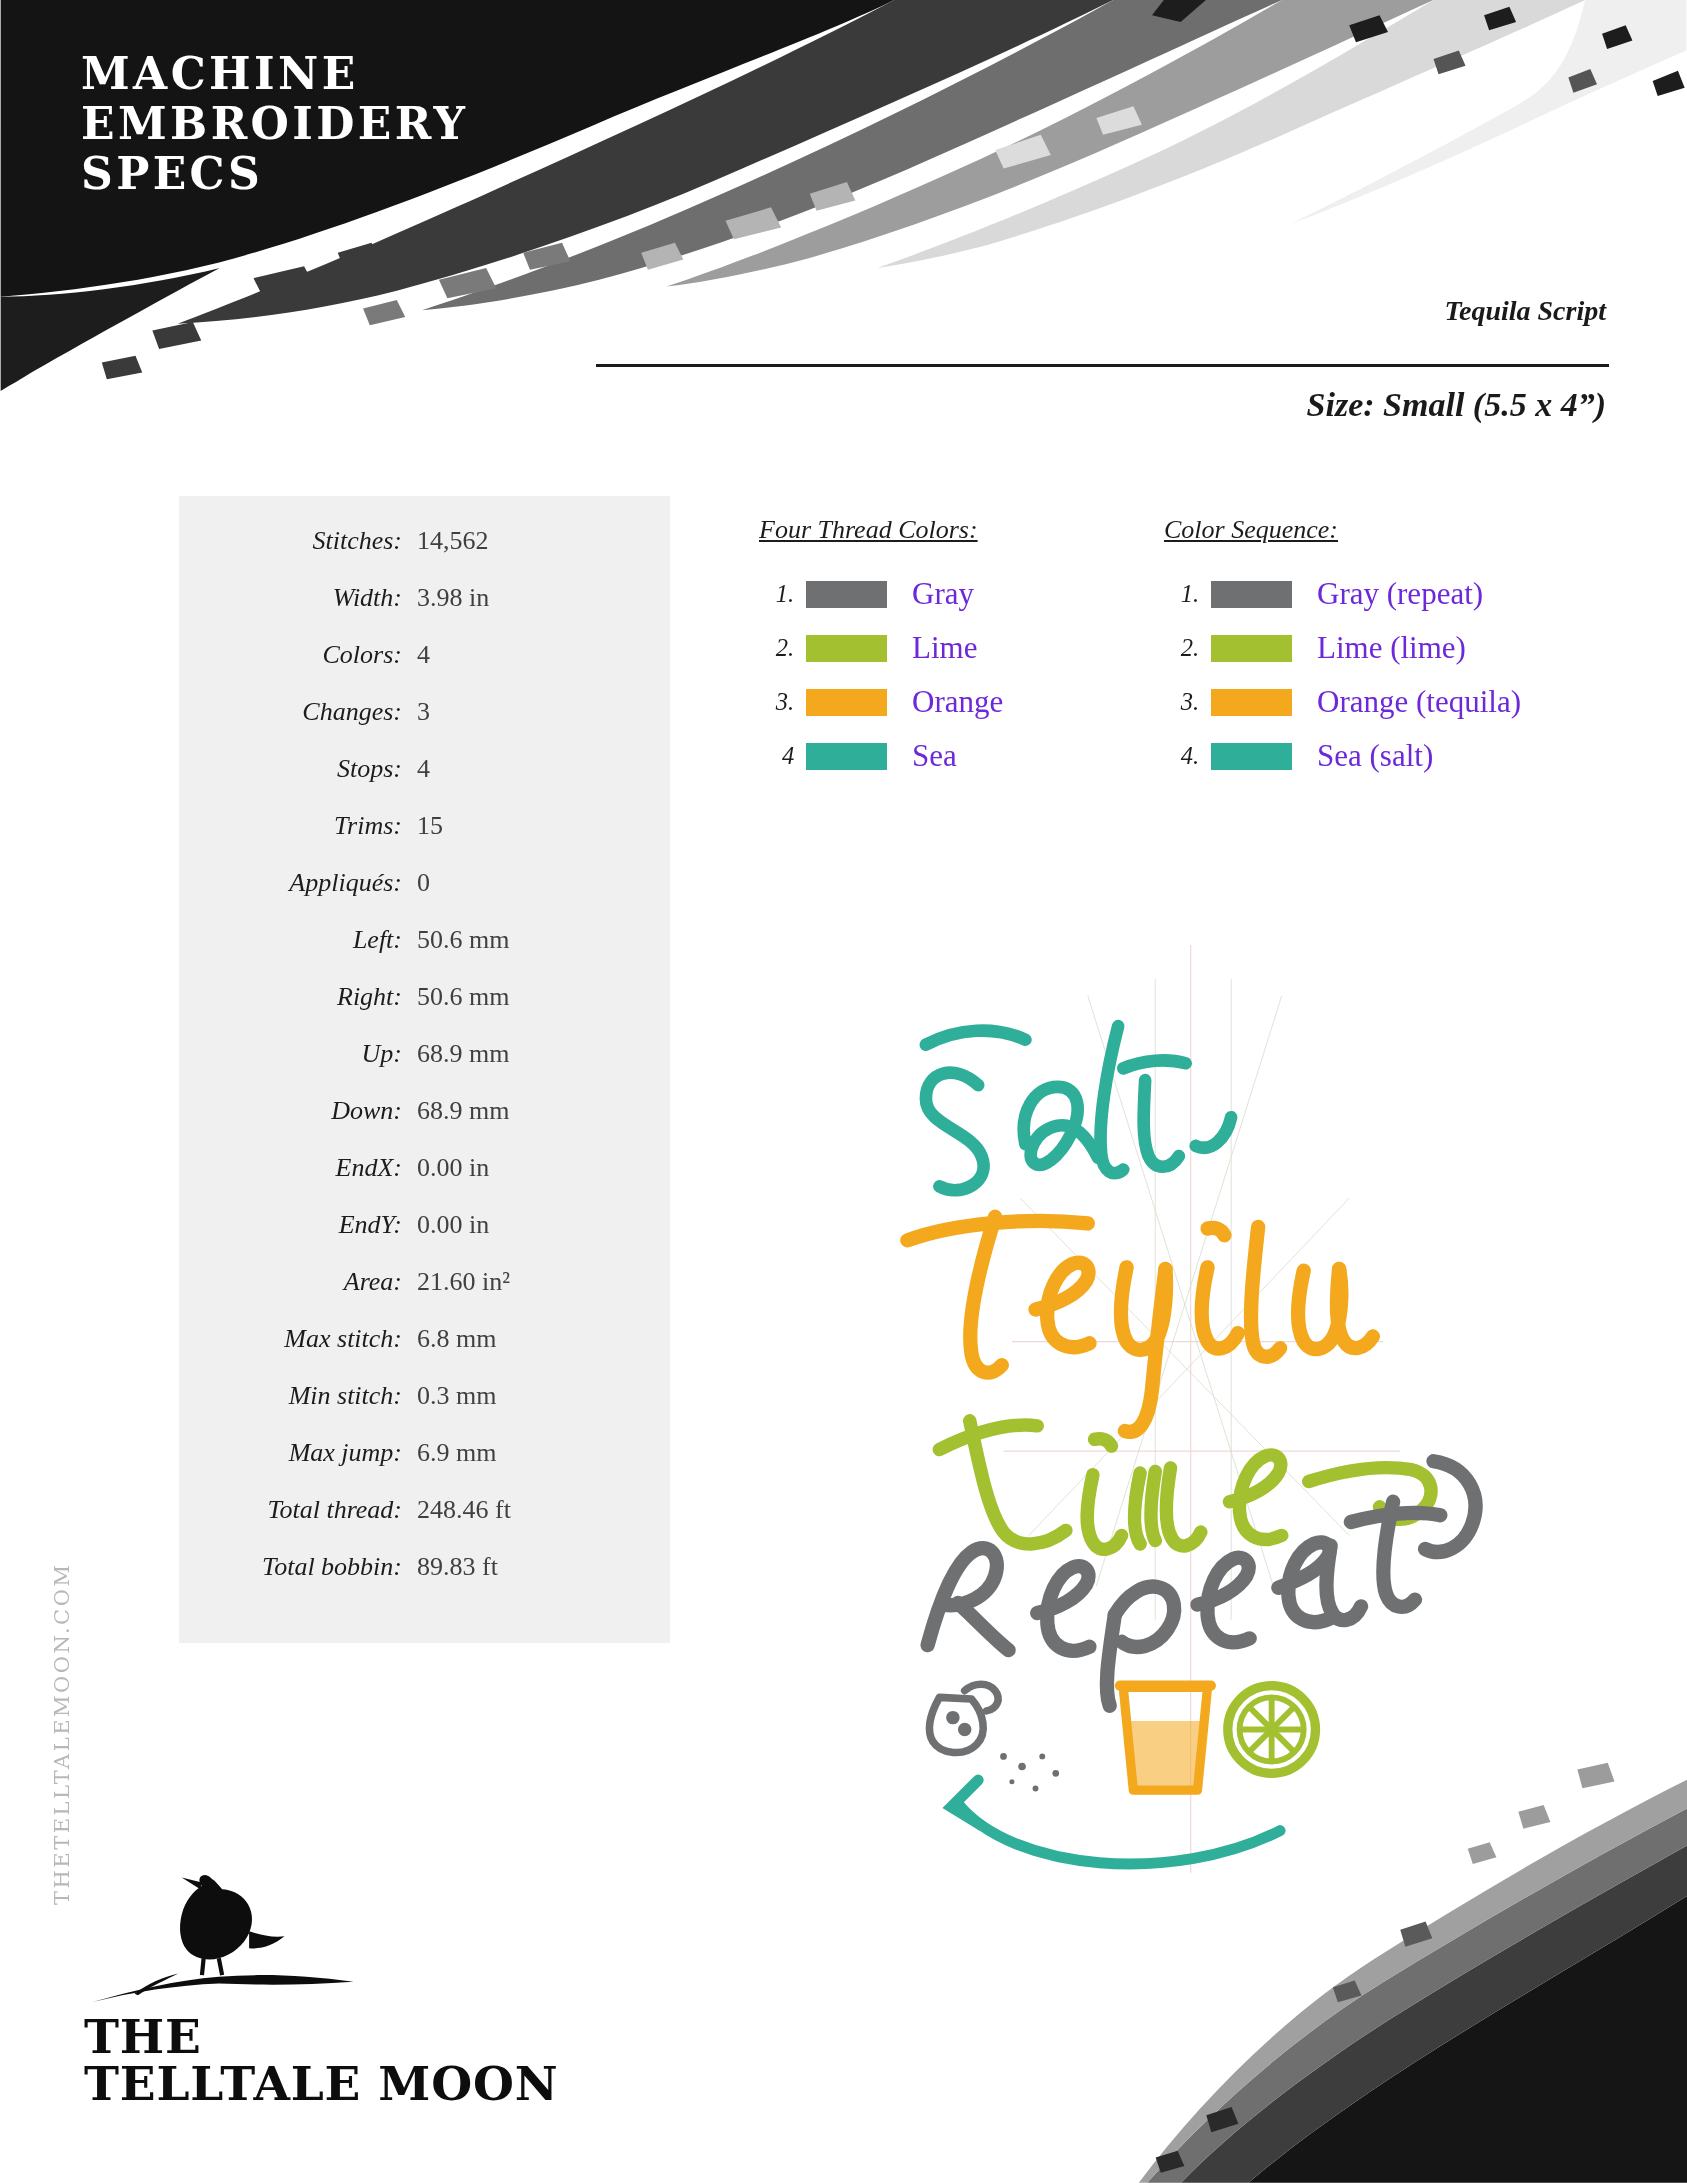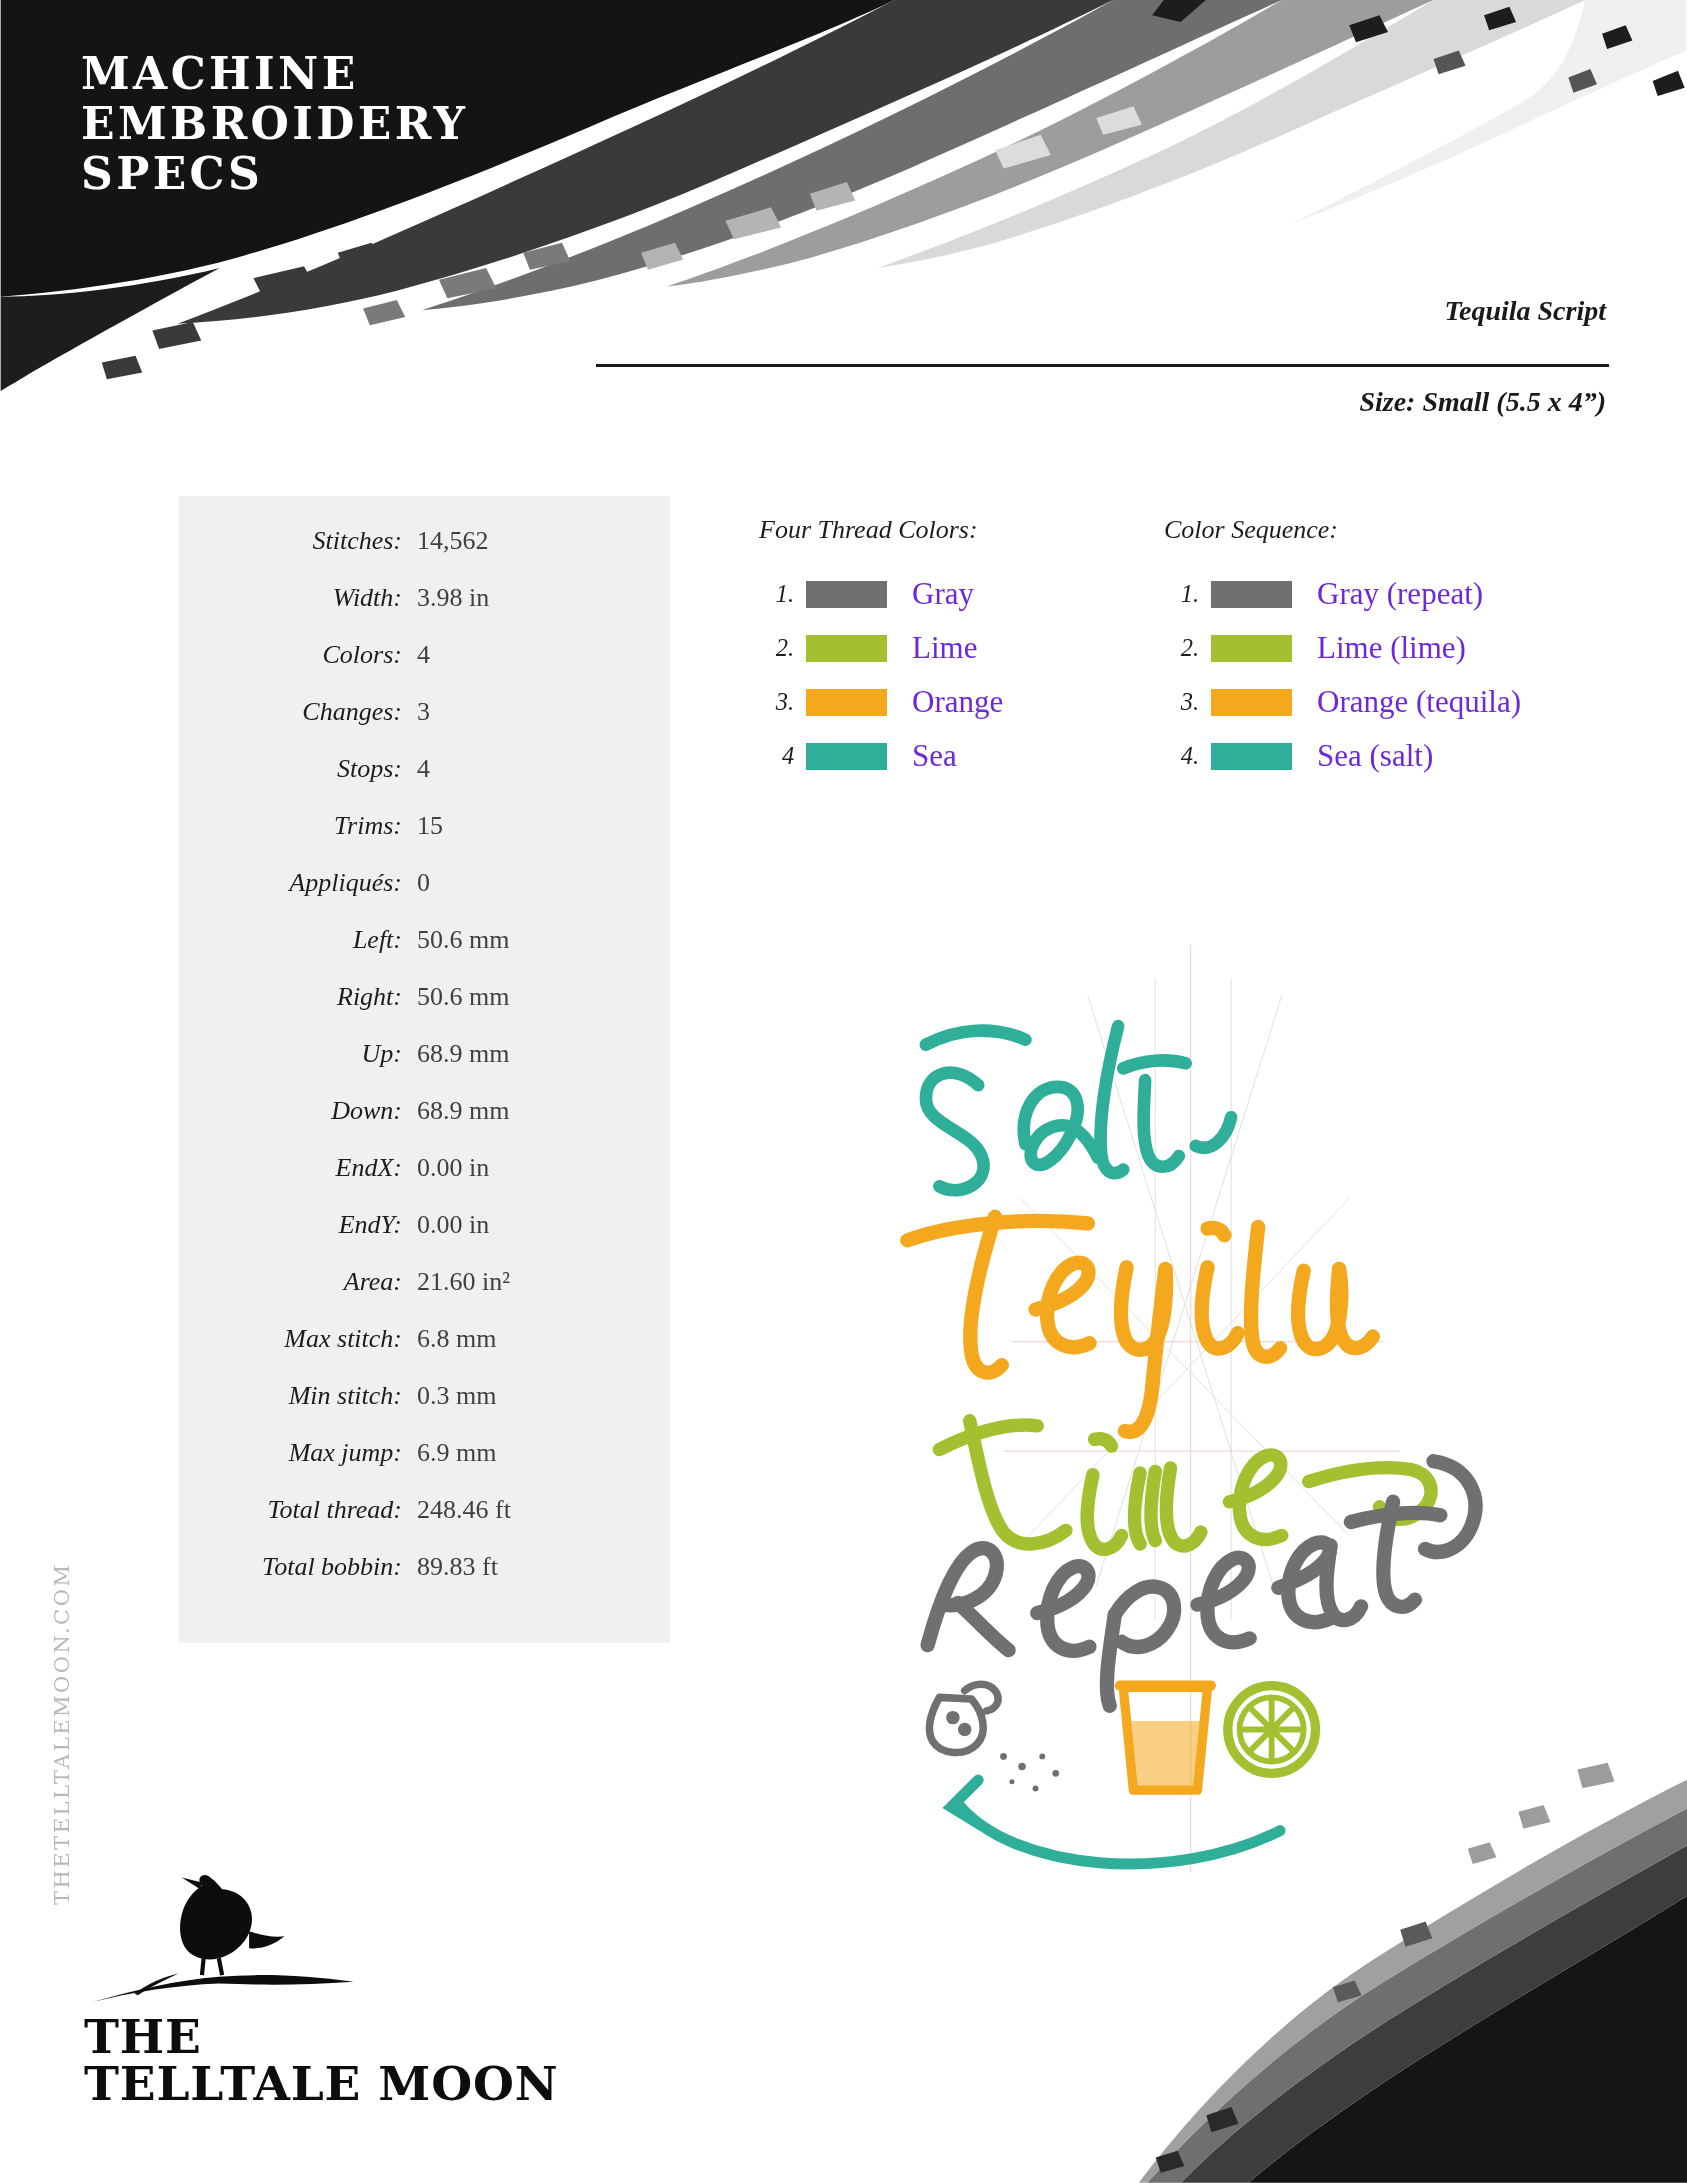--- a/index.html
+++ b/index.html
@@ -53,21 +53,21 @@
     background: #1a1a1a;
     z-index: 5;
   }
   .design-size {
     position: absolute;
     top: 386px;
     right: 81px;
     font-family: "Liberation Serif", serif;
     font-weight: bold;
     font-style: italic;
-    font-size: 28px;
+    font-size: 34px;
     color: #1a1a1a;
     z-index: 5;
   }
 
   
   .stats-panel {
     position: absolute;
     top: 496px;
     left: 179px;
     width: 491px;
@@ -103,20 +103,21 @@
     top: 515px;
     left: 1164px;
     z-index: 4;
   }
   .block-heading {
     font-style: italic;
     font-size: 26px;
     color: #1c1c1c;
     margin-bottom: 22px;
     white-space: nowrap;
+    text-decoration: underline;
   }
   .color-row { display: flex; align-items: center; height: 54px; }
   .color-idx {
     width: 47px;
     font-style: italic;
     font-size: 24.5px;
     color: #1c1c1c;
     text-align: right;
     padding-right: 11.8px;
   }

